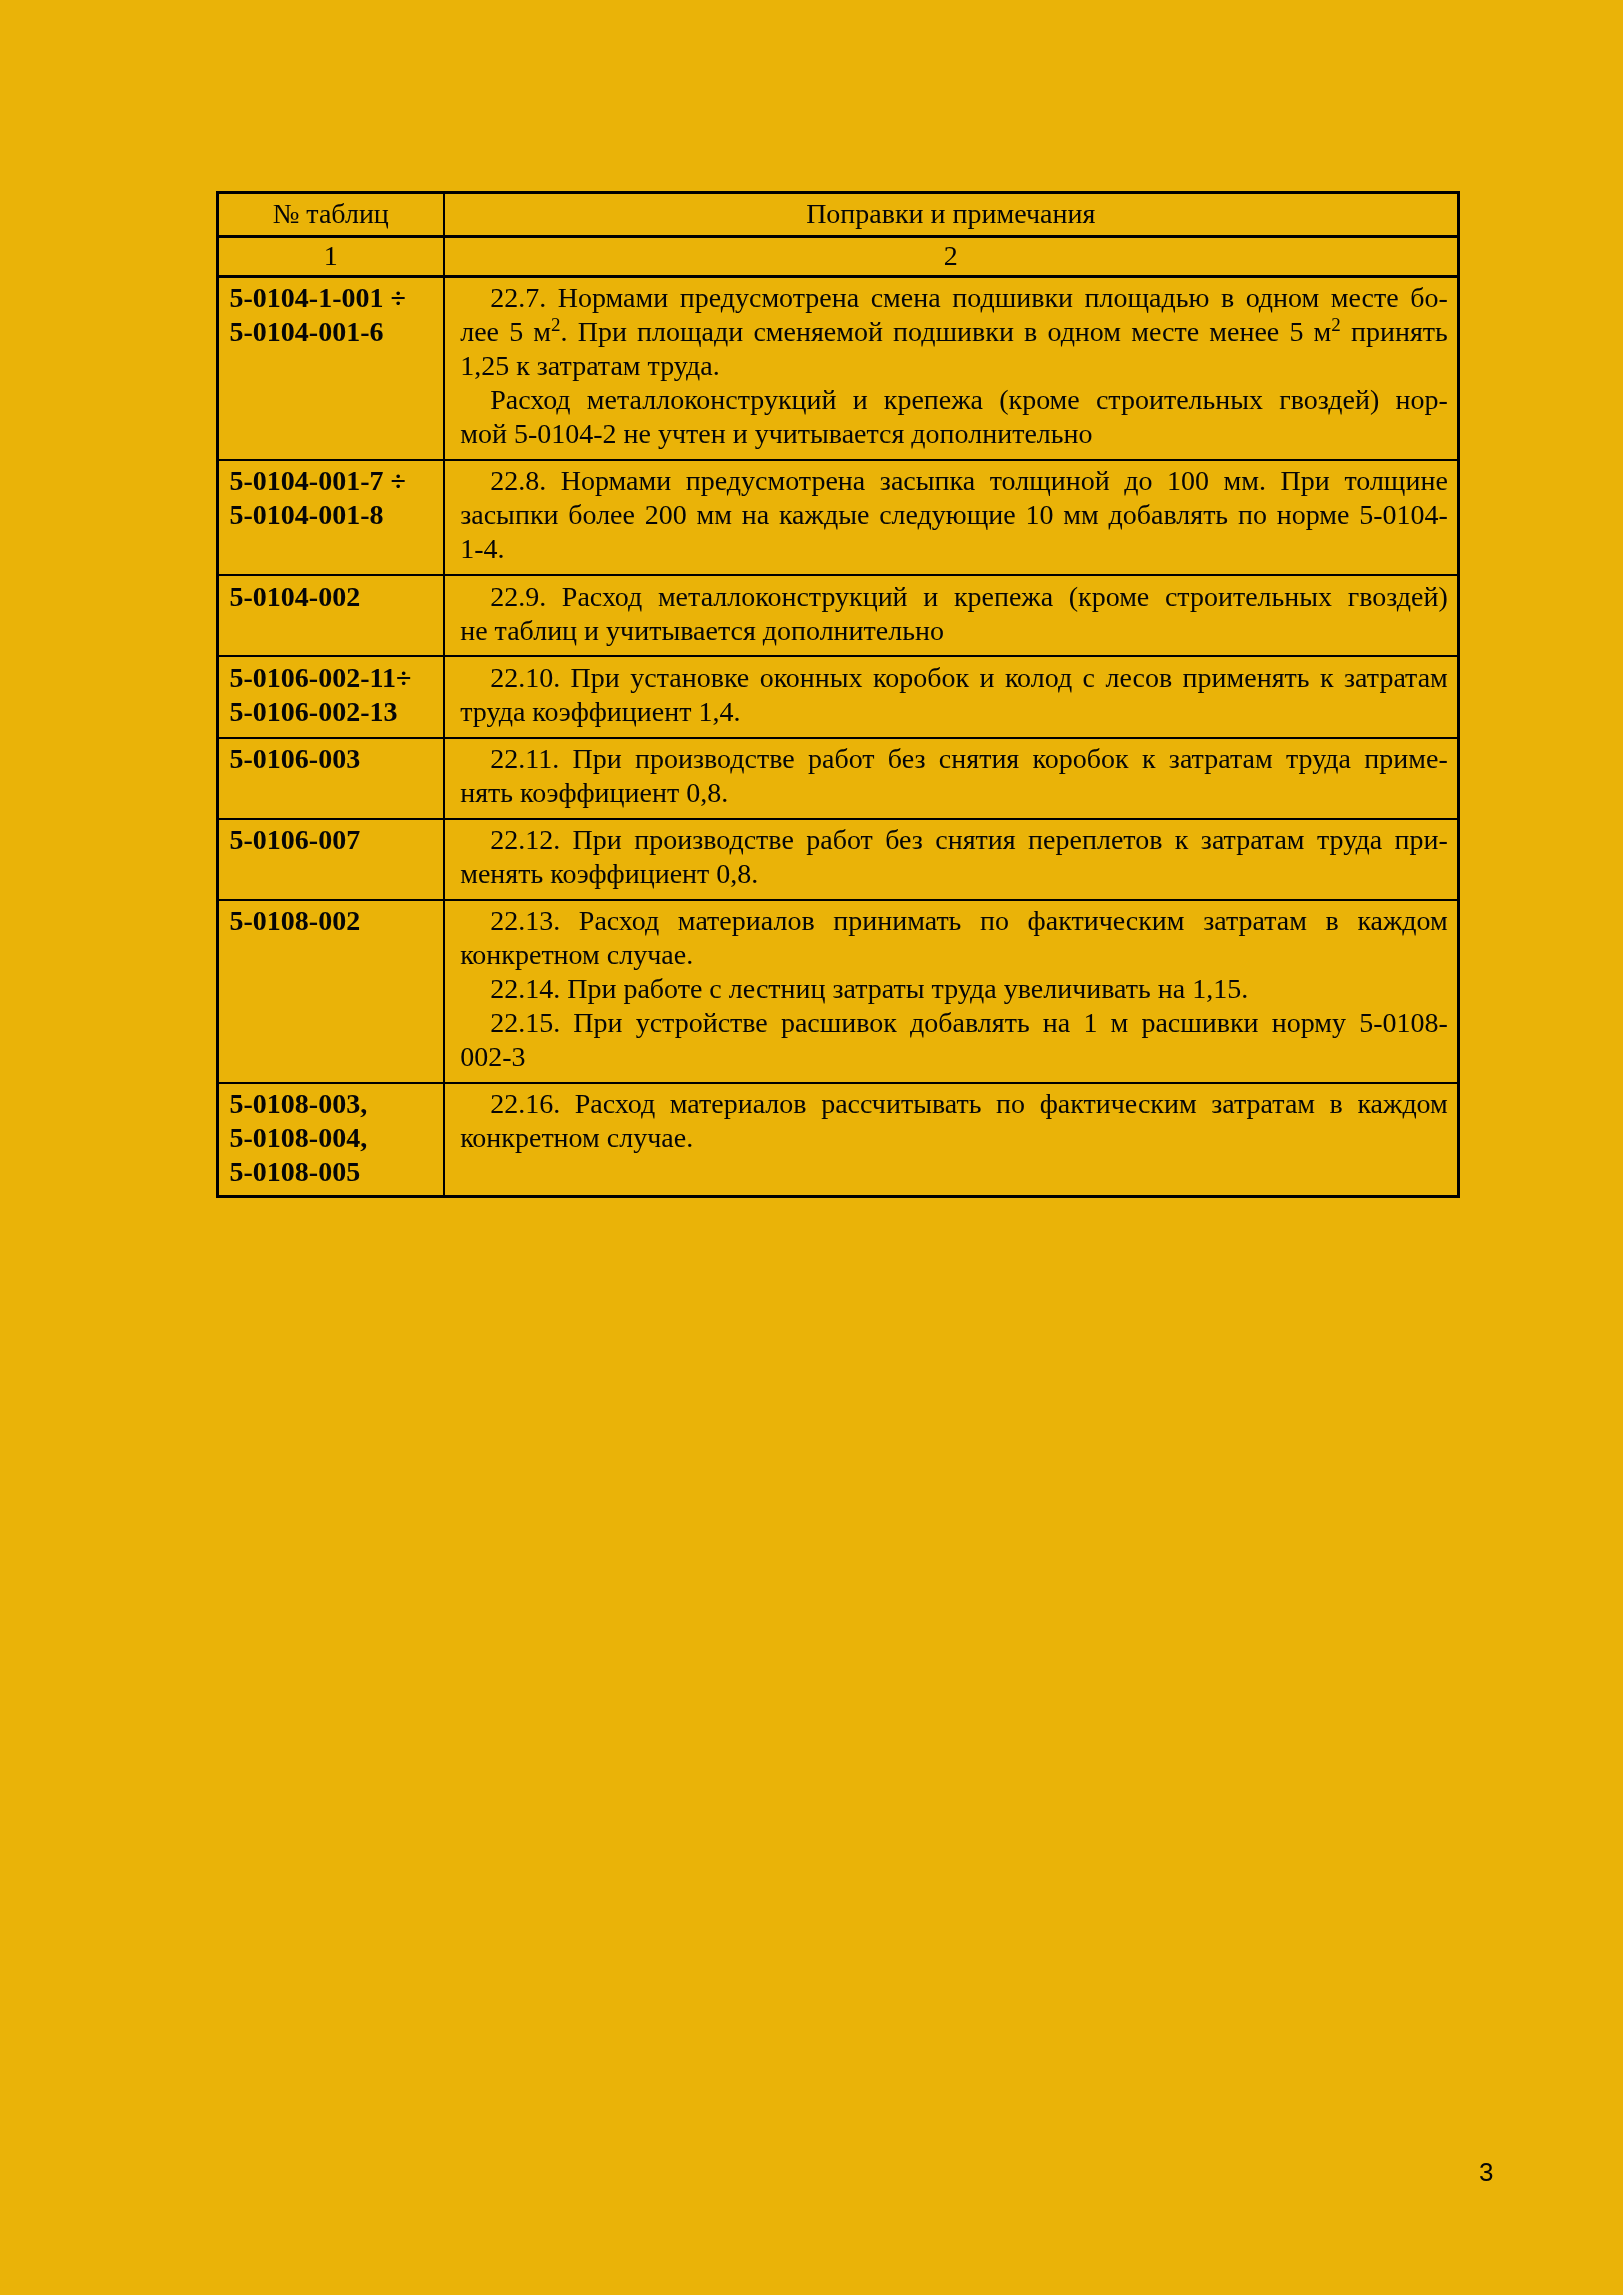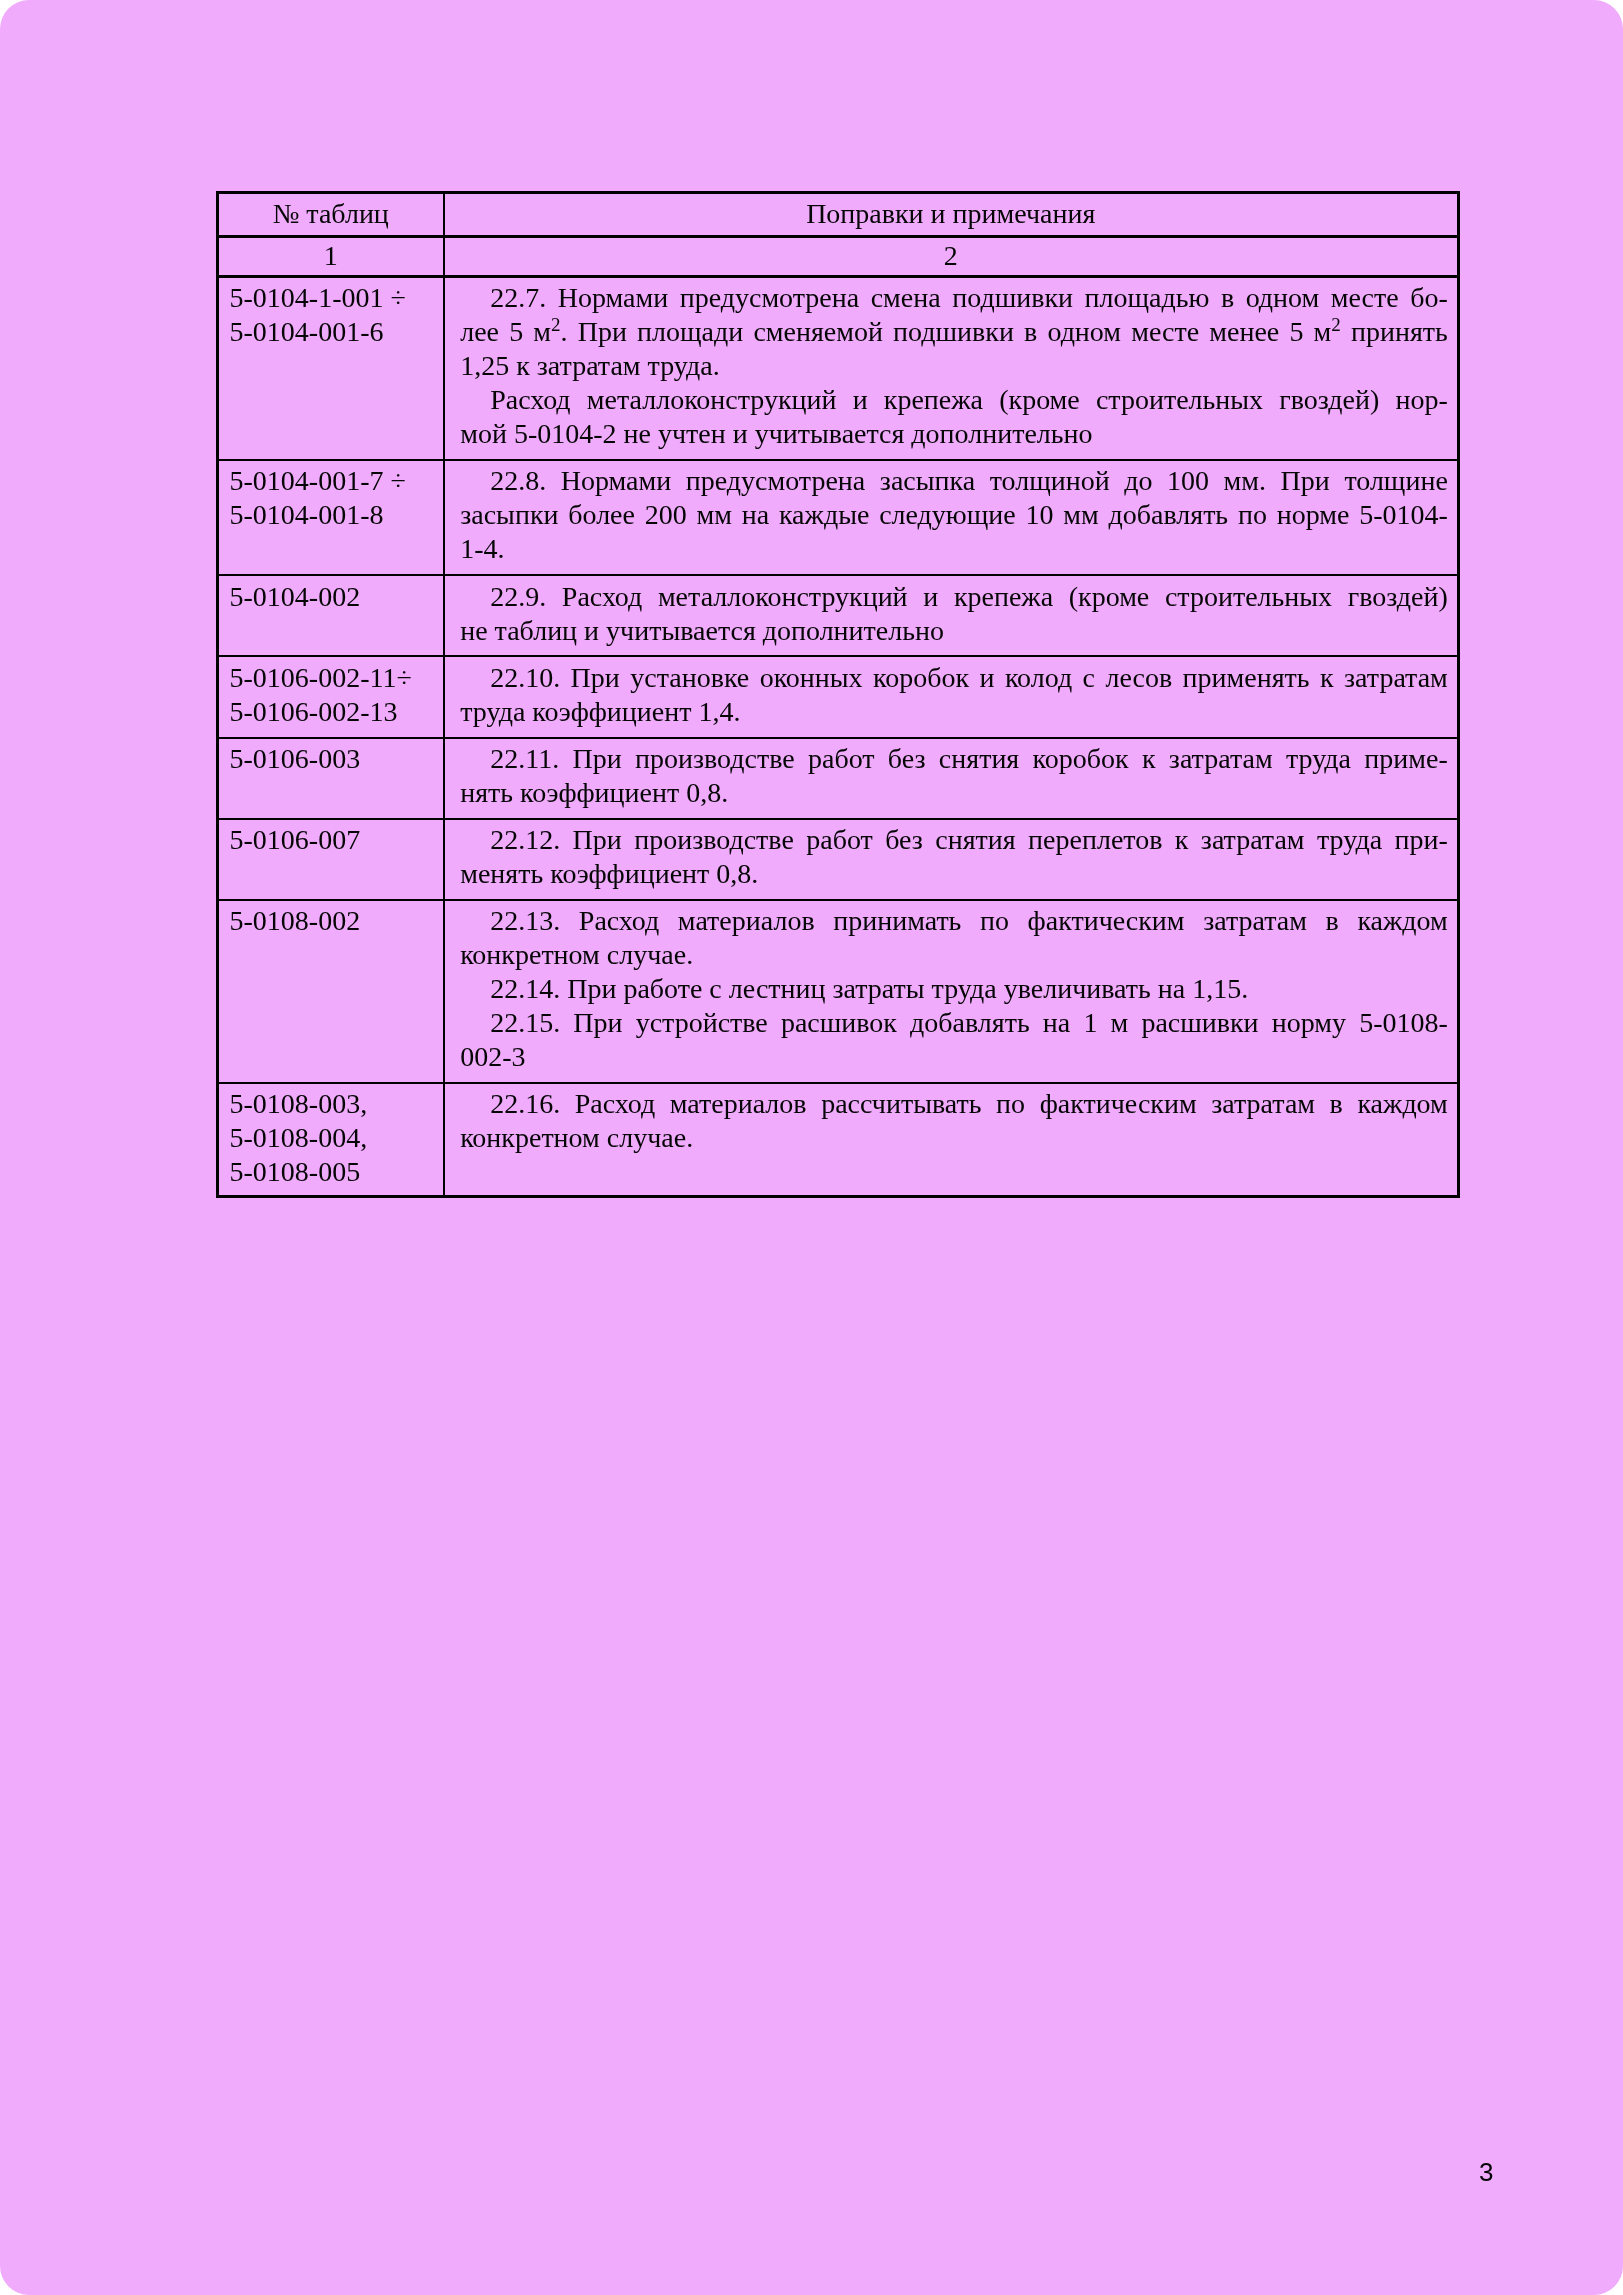--- a/index.html
+++ b/index.html
@@ -2,25 +2,24 @@
 <html style="font-size:10.5px"><head>
 <meta charset="utf-8">
 <style>
   html, body { margin: 0; padding: 0; }
   body { background: #ffffff; }
 
   .page {
     position: relative;
     width: 1623px;
     height: 2295px;
-    background: #f0abfc;
+    background: #eab308;
     font-family: "Liberation Serif", serif;
     color: #060606;
     overflow: hidden;
-    border-radius: 29px;
   }
 
   table.doc {
     position: absolute;
     left: 216px;
     top: 191px;
     width: 1244px;
     border-collapse: collapse;
     table-layout: fixed;
     border: 3.3px solid #000;
@@ -43,21 +42,21 @@
     line-height: 33px;
   }
 
   tr.nums td {
     border-bottom: 3.9px solid #000;
     text-align: center;
     padding: 0.7px 0 3.3px 0;
     line-height: 33px;
   }
 
-  td.c1 { padding: 3.3px 3.9px 5.2px 10.5px; }
+  td.c1 { padding: 3.3px 3.9px 5.2px 10.5px; font-weight: bold; }
   td.c2 { padding: 3.3px 9.2px 7.9px 15.7px; }
 
   .numline { line-height: 34px; white-space: nowrap; }
   .tline   { line-height: 34px; }
   .ind     { text-indent: 30px; }
   .just    { text-align: justify; text-align-last: justify; }
 
   .sup {
     vertical-align: super;
     font-size: 19px;

